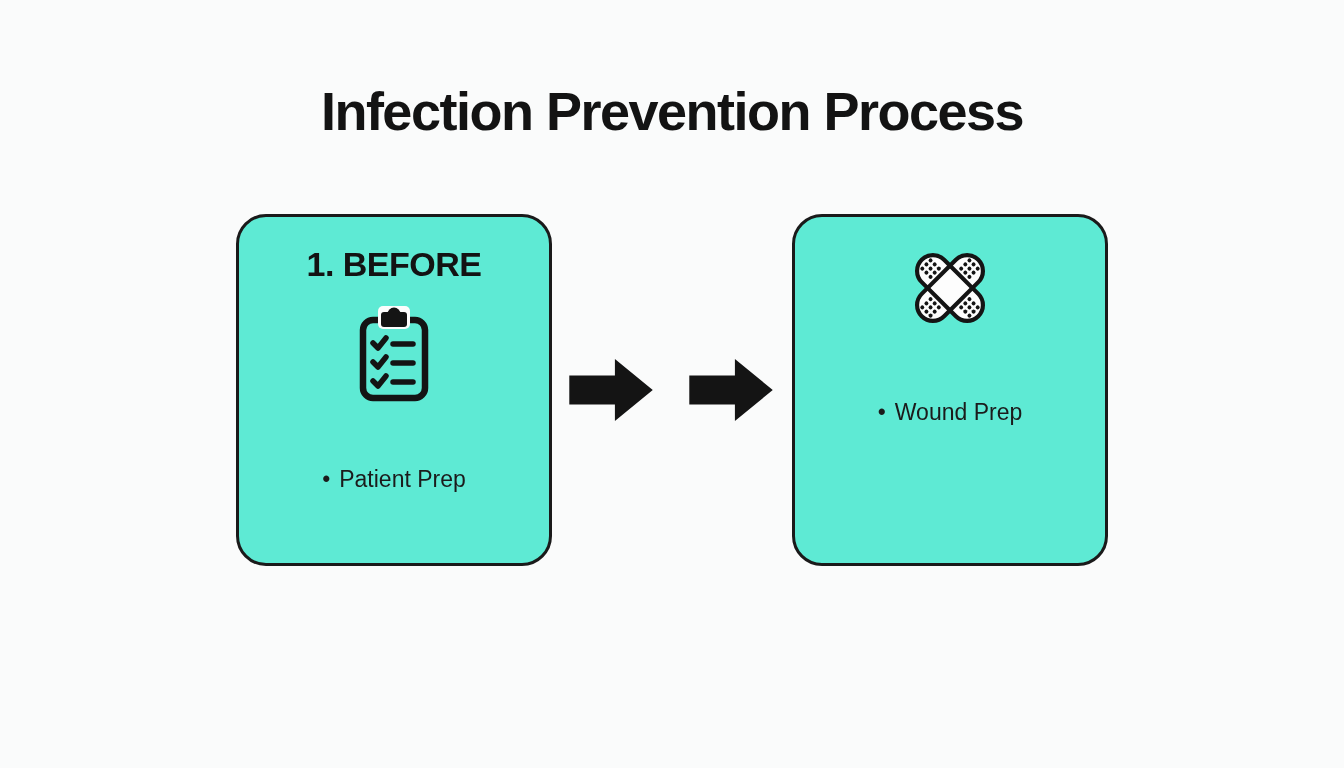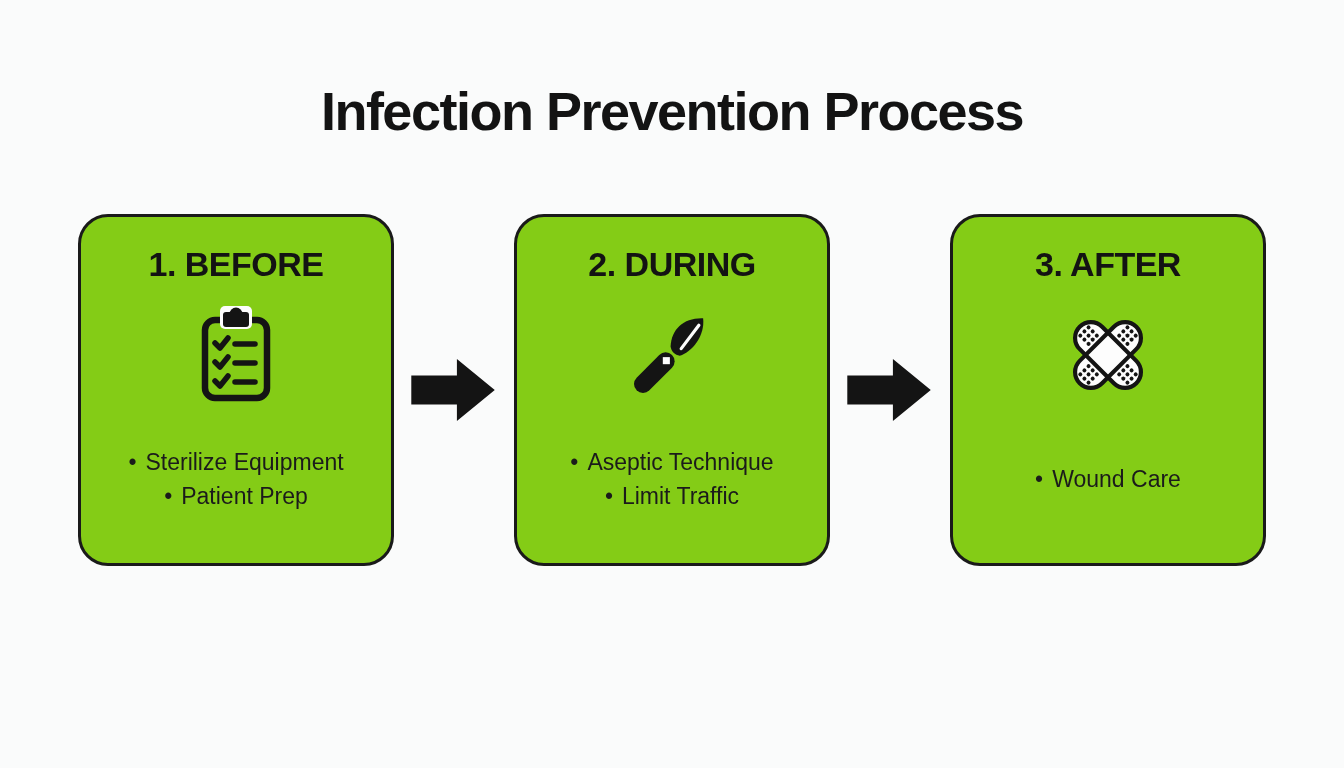--- a/index.html
+++ b/index.html
@@ -28,21 +28,21 @@
   .flow-row {
     margin-top: 72px;
     display: flex;
     justify-content: center;
     align-items: center;
   }
   .card {
     box-sizing: border-box;
     width: 316px;
     height: 352px;
-    background: #84cc16;
+    background: #5eead4;
     border: 3px solid #1a1a1a;
     border-radius: 30px;
     display: flex;
     flex-direction: column;
     align-items: center;
   }
   .card-title {
     margin: 28px 0 0 0;
     font-size: 34px;
     font-weight: 700;
@@ -101,57 +101,38 @@
           <rect x="24" y="6" width="26" height="15" rx="3" fill="#141414"></rect>
           <polyline points="16,37 21,42 29,32" stroke="#141414" stroke-width="5.5" fill="none" stroke-linecap="round" stroke-linejoin="round"></polyline>
           <line x1="36" y1="38" x2="56" y2="38" stroke="#141414" stroke-width="5.5" stroke-linecap="round"></line>
           <polyline points="16,56 21,61 29,51" stroke="#141414" stroke-width="5.5" fill="none" stroke-linecap="round" stroke-linejoin="round"></polyline>
           <line x1="36" y1="57" x2="56" y2="57" stroke="#141414" stroke-width="5.5" stroke-linecap="round"></line>
           <polyline points="16,75 21,80 29,70" stroke="#141414" stroke-width="5.5" fill="none" stroke-linecap="round" stroke-linejoin="round"></polyline>
           <line x1="36" y1="76" x2="56" y2="76" stroke="#141414" stroke-width="5.5" stroke-linecap="round"></line>
         </svg>
       </div>
       <ul class="items">
-        <li><span class="bullet">•</span><span>Sterilize Equipment</span></li>
         <li><span class="bullet">•</span><span>Patient Prep</span></li>
       </ul>
     </section>
 
     <div class="arrow">
       <svg width="86" height="66" viewBox="0 0 88 68" aria-hidden="true">
         <polygon points="0,19 47,19 47,2 86,34 47,66 47,49 0,49" fill="#141414"></polygon>
       </svg>
     </div>
 
-    <section class="card">
-      <h2 class="card-title">2. DURING</h2>
-      <div class="icon-wrap">
-        <svg width="106" height="100" viewBox="0 0 100 100" aria-hidden="true">
-          <g transform="rotate(-45 50 50)">
-            <rect x="0" y="41" width="50" height="18" rx="9" fill="#141414"></rect>
-            <path d="M42,45 L47,50 L42,55 L37,50 Z" fill="#fdfdfd"></path>
-            <path d="M55,43 C68,31 85,32 98,46 C87,60 66,62 55,56 C52,52 52,47 55,43 Z" fill="#141414"></path>
-            <line x1="61" y1="52" x2="90" y2="48" stroke="#fdfdfd" stroke-width="3.2" stroke-linecap="round"></line>
-          </g>
-        </svg>
-      </div>
-      <ul class="items">
-        <li><span class="bullet">•</span><span>Aseptic Technique</span></li>
-        <li><span class="bullet">•</span><span>Limit Traffic</span></li>
-      </ul>
-    </section>
 
     <div class="arrow">
       <svg width="86" height="66" viewBox="0 0 88 68" aria-hidden="true">
         <polygon points="0,19 47,19 47,2 86,34 47,66 47,49 0,49" fill="#141414"></polygon>
       </svg>
     </div>
 
     <section class="card">
-      <h2 class="card-title">3. AFTER</h2>
       <div class="icon-wrap">
         <svg width="100" height="100" viewBox="0 0 120 120" aria-hidden="true">
           <g transform="rotate(45 60 60)">
               <rect x="12" y="41" width="96" height="38" rx="19" fill="#fdfdfd"></rect>
             </g>
           <g transform="rotate(-45 60 60)">
               <rect x="12" y="41" width="96" height="38" rx="19" fill="#fdfdfd"></rect>
             </g>
           <g transform="rotate(45 60 60)">
               <rect x="12" y="41" width="96" height="38" rx="19" fill="none" stroke="#141414" stroke-width="5"></rect>
@@ -195,18 +176,18 @@
             <circle cx="86" cy="60" r="2.4"></circle>
               <circle cx="93" cy="60" r="2.4"></circle>
               <circle cx="100" cy="60" r="2.4"></circle>
             <circle cx="86" cy="67" r="2.4"></circle>
               <circle cx="93" cy="67" r="2.4"></circle>
               <circle cx="100" cy="67" r="2.4"></circle>
           </g>
         </svg>
       </div>
       <ul class="items">
-        <li><span class="bullet">•</span><span>Wound Care</span></li>
+        <li><span class="bullet">•</span><span>Wound Prep</span></li>
       </ul>
     </section>
 
   </div>
 </div>
 
 </body></html>

